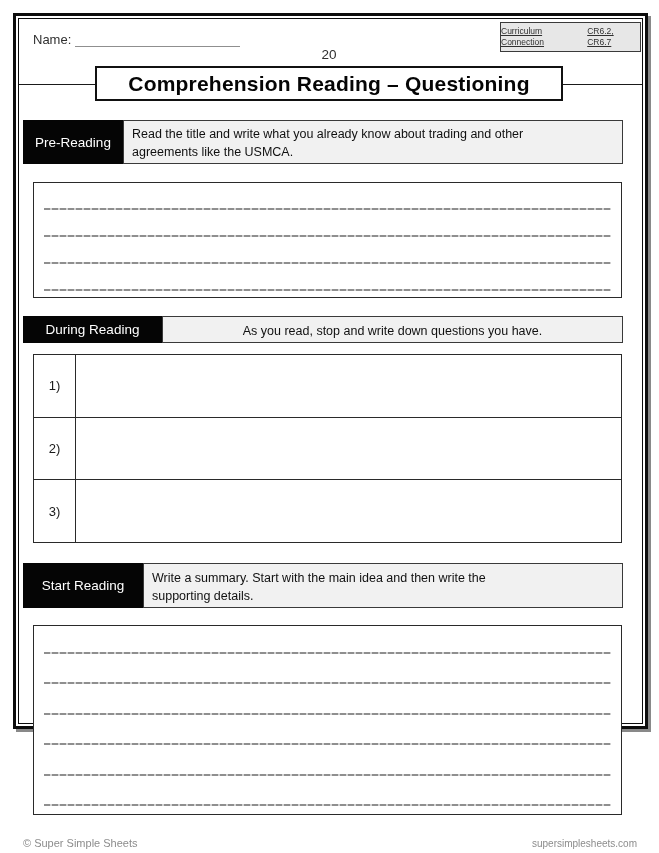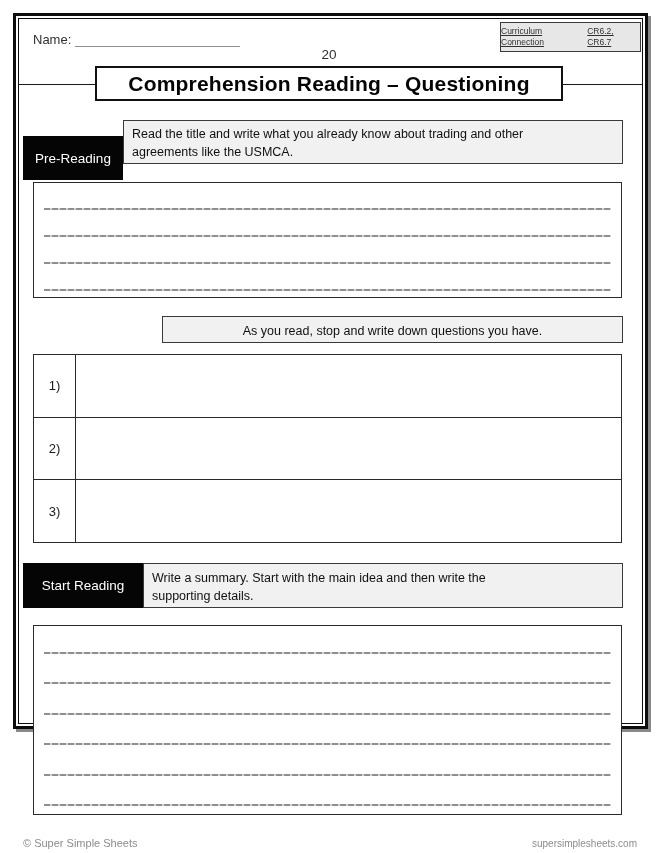--- a/index.html
+++ b/index.html
@@ -64,21 +64,21 @@
     display: flex; align-items: center; justify-content: center;
     font-size: 13.5px;
   }
   .section-instruction {
     position: absolute; box-sizing: border-box;
     background: #f1f1f1; border: 1px solid #3a3a3a;
     display: flex; align-items: flex-end;
     font-size: 12.5px; color: #101010; line-height: 1.4;
     padding: 2px 8px;
   }
-  .pre-label   { left: 4px;   top: 117px; width: 100px; height: 44px; }
+  .pre-label   { left: 4px;   top: 101px; width: 100px; height: 44px; }
   .pre-instr   { left: 104px; top: 101px; width: 500px; height: 44px; }
   .pre-instr .instr-text { max-width: 452px; }
   .during-label{ left: 4px;   top: 297px; width: 139px; height: 27px; }
   .during-instr{ left: 143px; top: 297px; width: 461px; height: 27px; justify-content: center; text-align: center; }
   .after-label { left: 4px;   top: 544px; width: 120px; height: 45px; }
   .after-instr { left: 124px; top: 544px; width: 480px; height: 45px; }
   .after-instr .instr-text { max-width: 385px; }
   
   .writing-box {
     position: absolute; box-sizing: border-box;
@@ -136,20 +136,21 @@
     <div class="section-instruction pre-instr">
       <span class="instr-text">Read the title and write what you already know about trading and other agreements like the USMCA.</span>
     </div>
     <div class="writing-box pre-box">
         <div class="wline"></div>
         <div class="wline"></div>
         <div class="wline"></div>
         <div class="wline"></div>
       </div>
 
+    <div class="section-label during-label">During Reading</div>
     <div class="section-instruction during-instr">
       <span class="instr-text">As you read, stop and write down questions you have.</span>
     </div>
     <div class="q-table">
       <div class="q-row">
         <div class="q-num">1)</div>
         <div class="q-cell"></div>
       </div>
       <div class="q-row">
         <div class="q-num">2)</div>

